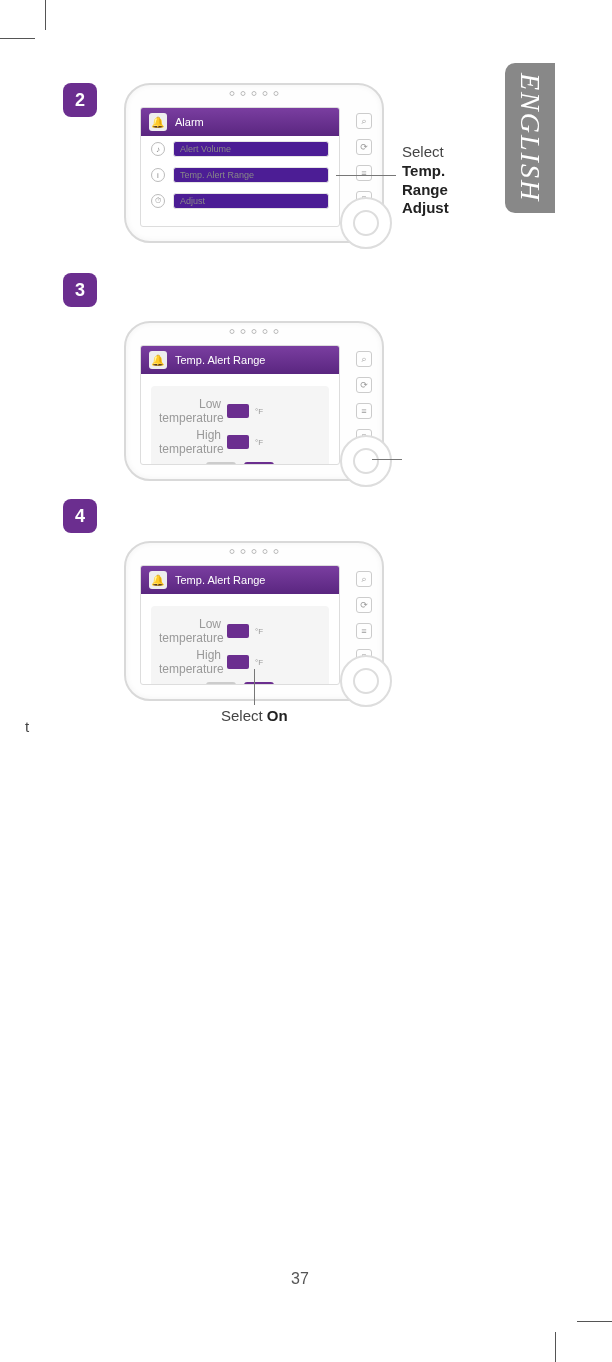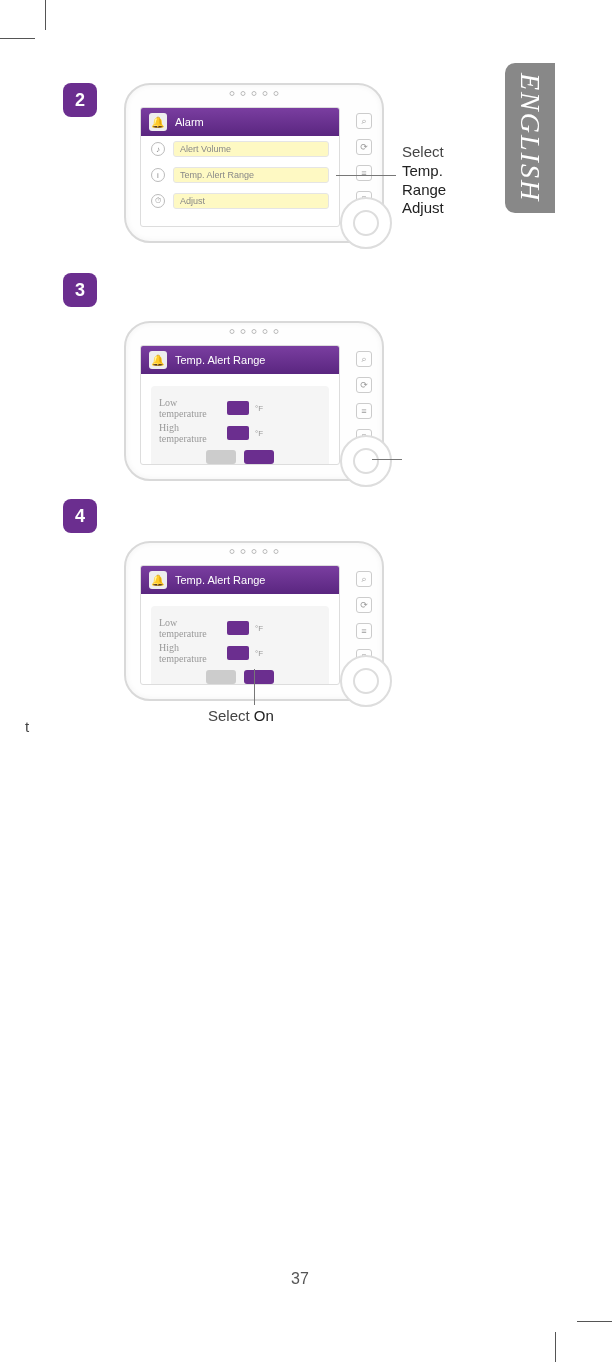--- a/index.html
+++ b/index.html
@@ -87,33 +87,33 @@
   .dial::after{content:"";width:22px;height:22px;border:2px solid #ddd;border-radius:50%;}
   
   .hdr {
     height:28px; background:linear-gradient(#7a3ea0,#5a2680);
     display:flex; align-items:center; gap:8px; padding:0 8px;
     color:#fff; font-size:11px;
   }
   .hdr .bell{width:18px;height:18px;background:#eee;border-radius:3px;display:flex;align-items:center;justify-content:center;color:#7a3ea0;font-size:11px;}
   .list-item{display:flex;align-items:center;gap:8px;padding:5px 10px;}
   .list-item .ic{width:14px;height:14px;border:1px solid #bbb;border-radius:50%;display:flex;align-items:center;justify-content:center;font-size:8px;color:#888;}
-  .list-item .lbl{font-size:9px;color:#888;border:1px solid #e5e5e5;border-radius:3px;padding:2px 18px 2px 6px;flex:1;background:#fef9c3;}
+  .list-item .lbl{font-size:9px;color:#888;border:1px solid #e5e5e5;border-radius:3px;padding:2px 18px 2px 6px;flex:1;background:#4c1d95;}
   .panel{background:#f5f5f5;margin:12px 10px;padding:8px;border-radius:4px;}
   .field{display:flex;align-items:center;gap:6px;margin:3px 0;}
-  .field .flab{font-size:10px;color:#999;width:62px;text-align:left;font-family:Liberation Serif, serif;}
+  .field .flab{font-size:12px;color:#999;width:62px;text-align:right;}
   .field .val{width:22px;height:14px;background:#6b2e8f;border-radius:2px;}
   .field .unit{font-size:8px;color:#999;}
   .btns{display:flex;gap:8px;justify-content:center;margin-top:6px;}
   .btns .b{width:30px;height:14px;border-radius:3px;}
   .btns .off{background:#ccc;}
   .btns .on{background:#6b2e8f;}
   
   .callout { font-size:15px; color:#444; line-height:1.25; font-weight:300;}
-  .callout strong{font-weight:400;color:#222;}
+  .callout strong{font-weight:700;color:#222;}
   .c-line{position:absolute;background:#777;height:1px;}
   .page-num{
     position:absolute; bottom:20px; left:50%; transform:translateX(-50%);
     font-size:16px; color:#555;
   }
   .stray{position:absolute;left:-25px;top:670px;font-size:15px;color:#444;font-weight:300;}
 </style>
 </head>
 <body>
 
@@ -273,19 +273,19 @@
       </div>
       <div class="side-icons">
           <div>⌕</div>
           <div>⟳</div>
           <div>≡</div>
           <div>▯</div>
         </div>
       <div class="dial"></div>
     </div>
     <div class="c-line" style="left:130px;top:128px;width:1px;height:36px;background:#777;"></div>
-    <div class="callout" style="position:absolute;left:84px;top:166px;text-align:center;">
+    <div class="callout" style="position:absolute;left:97px;top:166px;text-align:center;">
       <span>Select </span><strong>On</strong>
     </div>
   </div>
 
   <div class="page-num">37</div>
 </div>
 
 </body></html>

